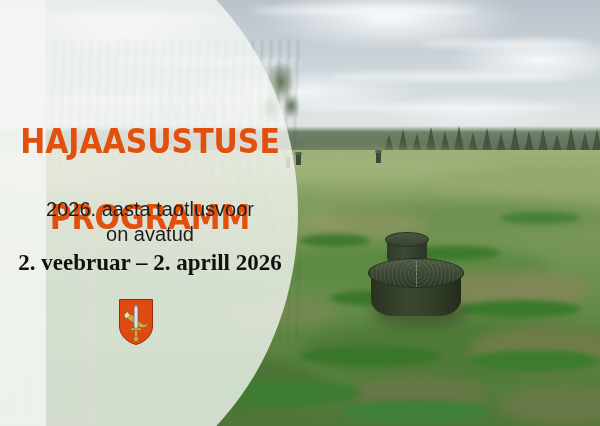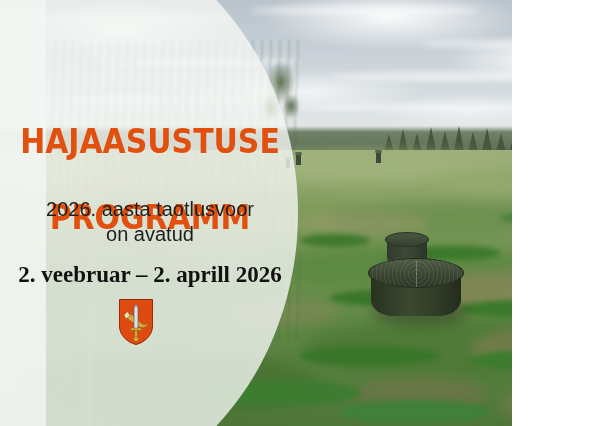--- a/index.html
+++ b/index.html
@@ -6,21 +6,21 @@
     margin: 0;
     padding: 0;
     background: #ffffff;
   }
   body {
     font-family: "Liberation Sans", sans-serif;
   }
 
   .poster {
     position: relative;
-    width: 512px;
+    width: 600px;
     height: 426px;
     overflow: hidden;
     background: #8fae6a;
   }
 
   
   .sky {
     position: absolute;
     left: 0; top: 0;
     width: 600px; height: 152px;
@@ -275,21 +275,21 @@
     font-family: "Liberation Sans", sans-serif;
     font-size: 20px;
     line-height: 25px;
     font-weight: normal;
   }
   .subtitle .sl { display: block; }
 
   .dates {
     position: absolute;
     left: 0;
-    top: 262px;
+    top: 250px;
     width: 300px;
     text-align: center;
     color: #111111;
     font-family: "Liberation Serif", serif;
     font-weight: bold;
     font-size: 23px;
     line-height: 26px;
   }
 
   

